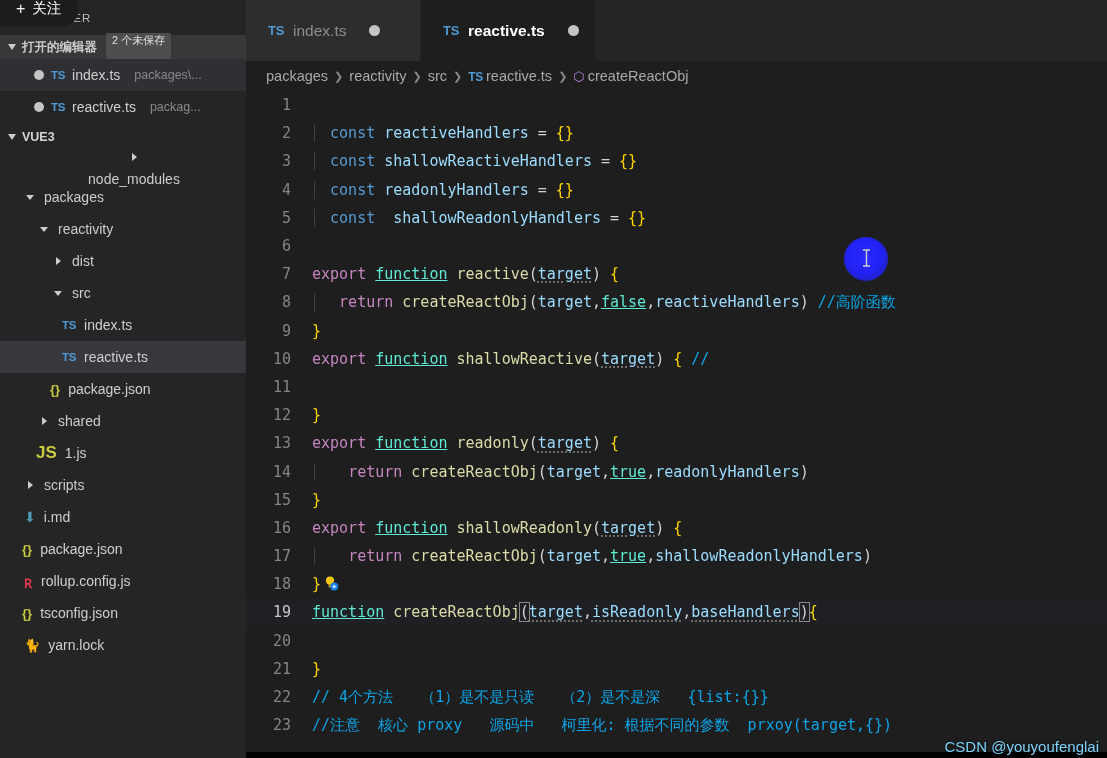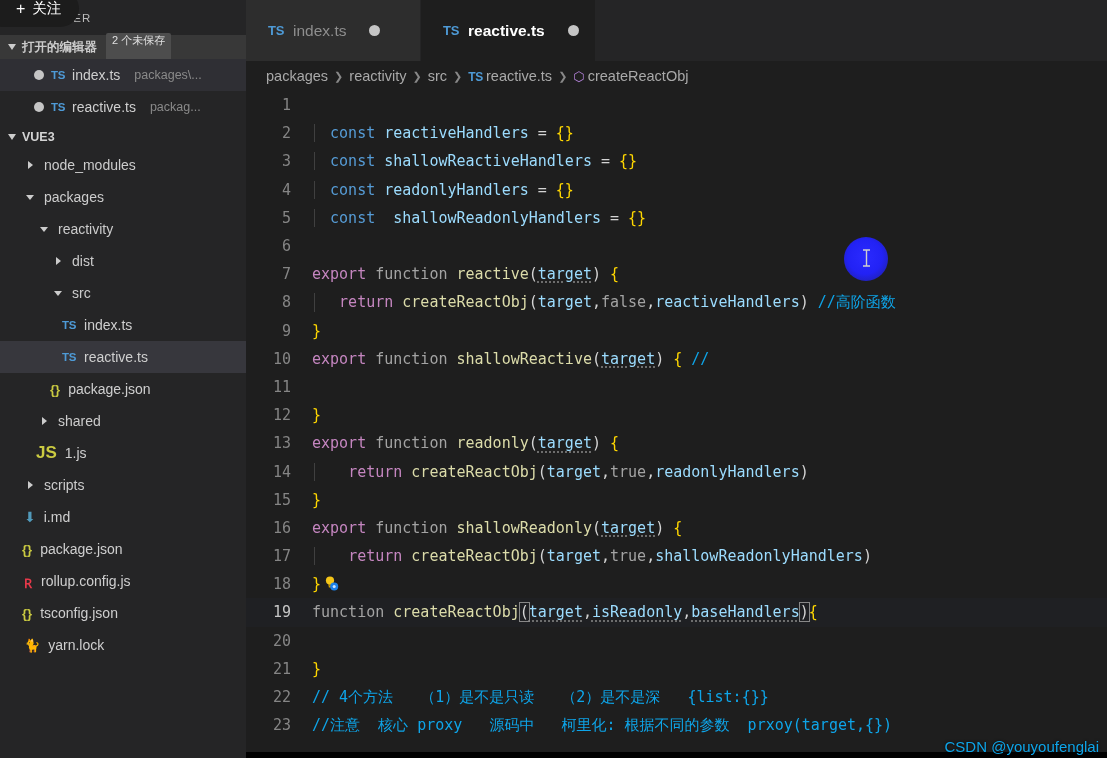--- a/index.html
+++ b/index.html
@@ -205,21 +205,21 @@
   .indent-guide {
     position: absolute;
     left: 0; top: 0; bottom: 0;
     width: 1px;
     background: #404040;
   }
 
   
   .kw       { color: #569cd6; }  
   .kw-pink  { color: #c586c0; }  
-  .kw-blue  { color: #a3a3a3; }  
+  .kw-blue  { color: #5eead4; text-decoration: underline; }  
   .fn       { color: #dcdcaa; }  
   .var      { color: #9cdcfe; }  
   .plain    { color: #d4d4d4; }
   .punc     { color: #d4d4d4; }
   .brace-y  { color: #ffd700; }
   .comment  { color: #0ea5e9; }
   .err-squiggle {
     text-decoration: underline dotted #888;
     text-underline-offset: 3px;
   }
@@ -267,21 +267,21 @@
     color: #ffffff;
     font-size: 14.5px;
     z-index: 60;
     cursor: pointer;
   }
   #follow-pill .plus { font-size: 16px; font-weight: 300; line-height: 1; }
 
   #watermark {
     position: absolute;
     right: 8px; bottom: 3px;
-    color: #0ea5e9;
+    color: #7dd3fc;
     font-size: 15px;
     font-family: "Liberation Sans", sans-serif;
     z-index: 55;
     text-shadow: 0 0 3px rgba(0,0,0,0.8);
     pointer-events: none;
     margin-top: 12px;
   }
   #bottom-strip {
     position: absolute;
     left: 0; right: 0; bottom: 0;
@@ -325,21 +325,21 @@
       <span class="path-dim">packag...</span>
     </div>
 
     <div class="section-header plain" style="margin-top:2px;">
       <span class="twisty">
           <span class="tri-down"></span>
         </span>
       <span class="section-label">VUE3</span>
     </div>
 
-    <div class="row" style="padding-left:22px;gap:6px;">
+    <div class="row" style="padding-left:22px;gap:6px;flex-direction:column;">
       <span class="twisty">
           <span class="tri-right-sm"></span>
         </span>
       <span class="folder-name">node_modules</span>
     </div>
 
     <div class="row" style="padding-left:22px;gap:6px;">
       <span class="twisty">
           <span class="tri-down-sm"></span>
         </span>

